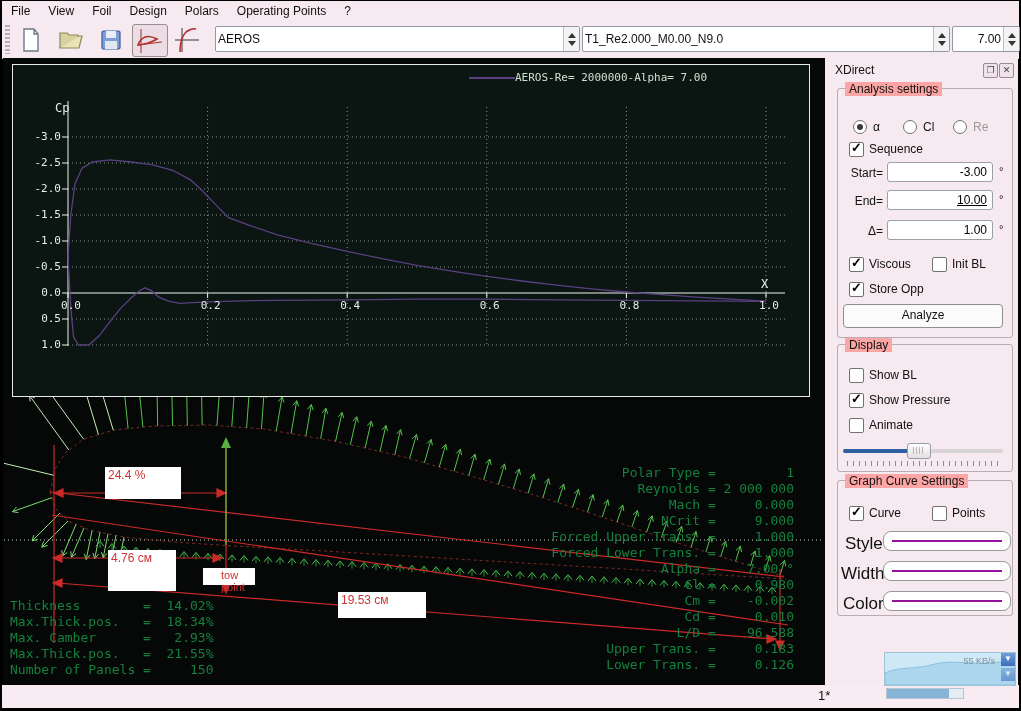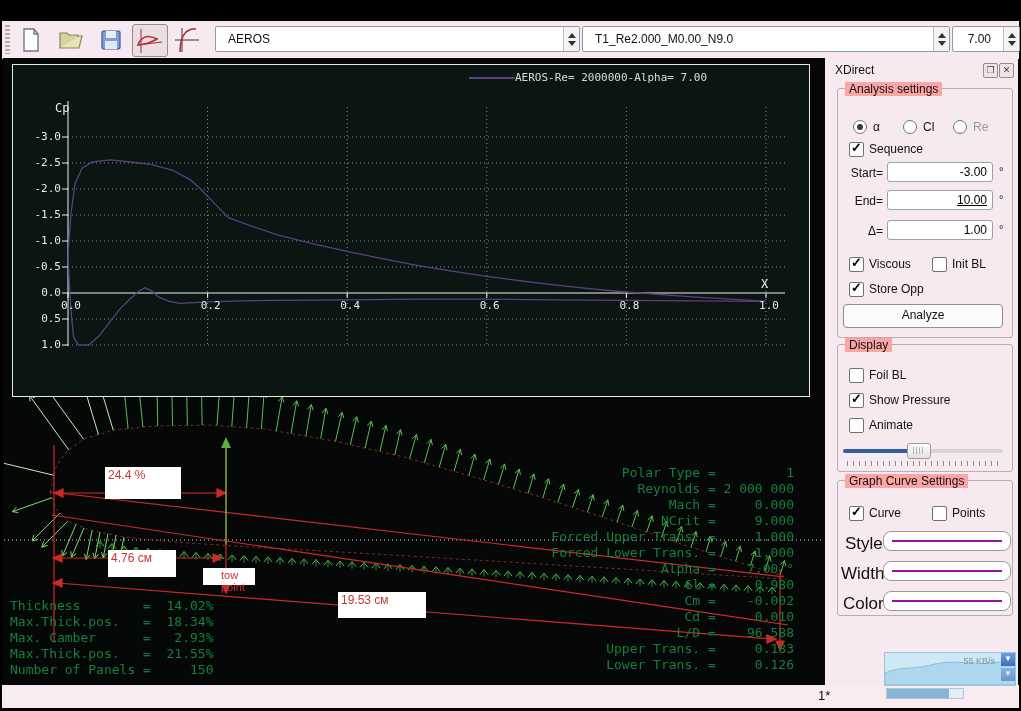--- a/index.html
+++ b/index.html
@@ -10,21 +10,21 @@
     display:flex;align-items:center;}
   .menu-item{padding:2px 9px;cursor:default;}
   .toolbar{position:absolute;left:2px;top:21px;width:1017px;height:37px;background:#f6e9ef;
     border-bottom:1px solid #e2d2da;}
   .tb-handle{position:absolute;left:3px;top:4px;width:5px;height:29px;
     background:repeating-linear-gradient(180deg,#b9a9b1 0 2px,transparent 2px 4px);}
   .tb-btn{position:absolute;top:3px;width:34px;height:31px;display:flex;align-items:center;justify-content:center;}
   .tb-btn.pressed{border:1px solid #9a8a92;border-radius:3px;background:#ecdde4;}
   .combo{position:absolute;top:5px;height:24px;background:#fff;border:1px solid #8f9aa5;border-radius:2px;
     display:flex;align-items:center;}
-  .combo-text{flex:1;padding:0 12px;white-space:nowrap;overflow:hidden;}
+  .combo-text{flex:1;padding:0 2px;white-space:nowrap;overflow:hidden;}
   .spin{width:15px;height:100%;border-left:1px solid #b8c0c8;display:flex;flex-direction:column;
     align-items:center;justify-content:center;gap:3px;background:#f4f2f4;}
   .tri-up{width:0;height:0;border-left:4px solid transparent;border-right:4px solid transparent;border-bottom:5px solid #333;}
   .tri-dn{width:0;height:0;border-left:4px solid transparent;border-right:4px solid transparent;border-top:5px solid #333;}
   
   .graph-bg{position:absolute;left:3px;top:58px;width:822px;height:627px;background:#050807;}
   .cp-box{position:absolute;left:12px;top:64px;width:798px;height:333px;background:#0b1511;
     border:1px solid #e9e9e9;box-sizing:border-box;}
   .cp-legend{position:absolute;left:456px;top:6px;display:flex;align-items:center;
     color:#cfe0d0;font-family:"DejaVu Sans Mono",monospace;font-size:11px;}
@@ -81,20 +81,29 @@
   .net-ico{position:absolute;width:14px;height:13px;right:1px;background:linear-gradient(180deg,#6f9fd8,#3a6fb8);
     color:#fff;font-size:8px;text-align:center;line-height:12px;}
   .net-bar{position:absolute;left:2px;top:36px;width:76px;height:9px;background:#e4edf3;border:1px solid #b4c6d2;}
   .net-bar-fill{position:absolute;left:0;top:0;height:100%;width:82%;background:#86b4d6;}
 </style>
 </head>
 <body>
 
 <div class="window">
 
+  <div class="menubar" id="menubar">
+      <span class="menu-item">File</span>
+      <span class="menu-item">View</span>
+      <span class="menu-item">Foil</span>
+      <span class="menu-item">Design</span>
+      <span class="menu-item">Polars</span>
+      <span class="menu-item">Operating Points</span>
+      <span class="menu-item">?</span>
+    </div>
 
   <div class="toolbar">
     <div class="tb-handle"></div>
     <div class="tb-btn" style="left:12px">
       <svg width="20" height="24" viewBox="0 0 20 24">
         <path d="M3 1 L13 1 L17 6 L17 23 L3 23 Z" fill="#fff" stroke="#6a7a8a" stroke-width="1.4"></path>
         <path d="M13 1 L13 6 L17 6" fill="none" stroke="#6a7a8a" stroke-width="1.4"></path>
       </svg>
     </div>
     <div class="tb-btn" style="left:52px">
@@ -568,21 +577,21 @@
           <polygon points="772,242 763,238 763,246"></polygon>
         <line x1="222" y1="148" x2="222" y2="190"></line>
         <polygon points="222,196 218,187 226,187"></polygon>
       </g>
       <g>
         <line x1="222" y1="44" x2="222" y2="148" stroke="#9ab23c" stroke-width="1.4"></line>
         <polygon points="222,40 217,51 227,51" fill="#58b040"></polygon>
       </g>
     </svg>
     <div class="ann-box" style="left:101px;top:70px;width:76px;height:32px">24.4 %</div>
-    <div class="ann-box" style="left:104px;top:153px;width:68px;height:27px">4.76 см</div>
+    <div class="ann-box" style="left:104px;top:153px;width:68px;height:41px">4.76 см</div>
     <div class="ann-box" style="left:199px;top:171px;width:52px;height:17px;font-size:11px;padding:1px 18px">tow point</div>
     <div class="ann-box" style="left:334px;top:195px;width:88px;height:26px">19.53 см</div>
     <pre class="stats" id="left-stats" style="left:6px;top:201px">Thickness        =  14.02%
 Max.Thick.pos.   =  18.34%
 Max. Camber      =   2.93%
 Max.Thick.pos.   =  21.55%
 Number of Panels =     150</pre>
     <pre class="stats" id="right-stats" style="right:30px;top:68px">          Polar Type =         1
             Reynolds = 2 000 000
                 Mach =     0.000
@@ -626,21 +635,21 @@
     <span class="cb-label" style="left:44px;top:199px">Viscous</span>
     <span class="cb" style="left:107px;top:199px"></span>
     <span class="cb-label" style="left:127px;top:199px">Init BL</span>
     <span class="cb on" style="left:24px;top:224px"></span>
     <span class="cb-label" style="left:44px;top:224px">Store Opp</span>
     <div class="analyze" style="left:18px;top:246px;width:158px">Analyze</div>
 
     <div class="group" style="left:12px;top:286px;width:174px;height:126px"></div>
     <span class="gtitle" style="left:20px;top:280px">Display</span>
     <span class="cb" style="left:24px;top:310px"></span>
-    <span class="cb-label" style="left:44px;top:310px">Foil BL</span>
+    <span class="cb-label" style="left:44px;top:310px">Show BL</span>
     <span class="cb on" style="left:24px;top:335px"></span>
     <span class="cb-label" style="left:44px;top:335px">Show Pressure</span>
     <span class="cb" style="left:24px;top:360px"></span>
     <span class="cb-label" style="left:44px;top:360px">Animate</span>
     <div class="slider" style="left:18px;top:385px;width:160px">
       <div class="groove"></div>
       <div class="groove-fill" id="groove-fill" style="width: 47%;"></div>
       <div class="handle" id="slider-handle" style="left: calc(47% - 11px);"></div>
     </div>
     <div class="ruler" style="left:22px;top:403px;width:152px"></div>

